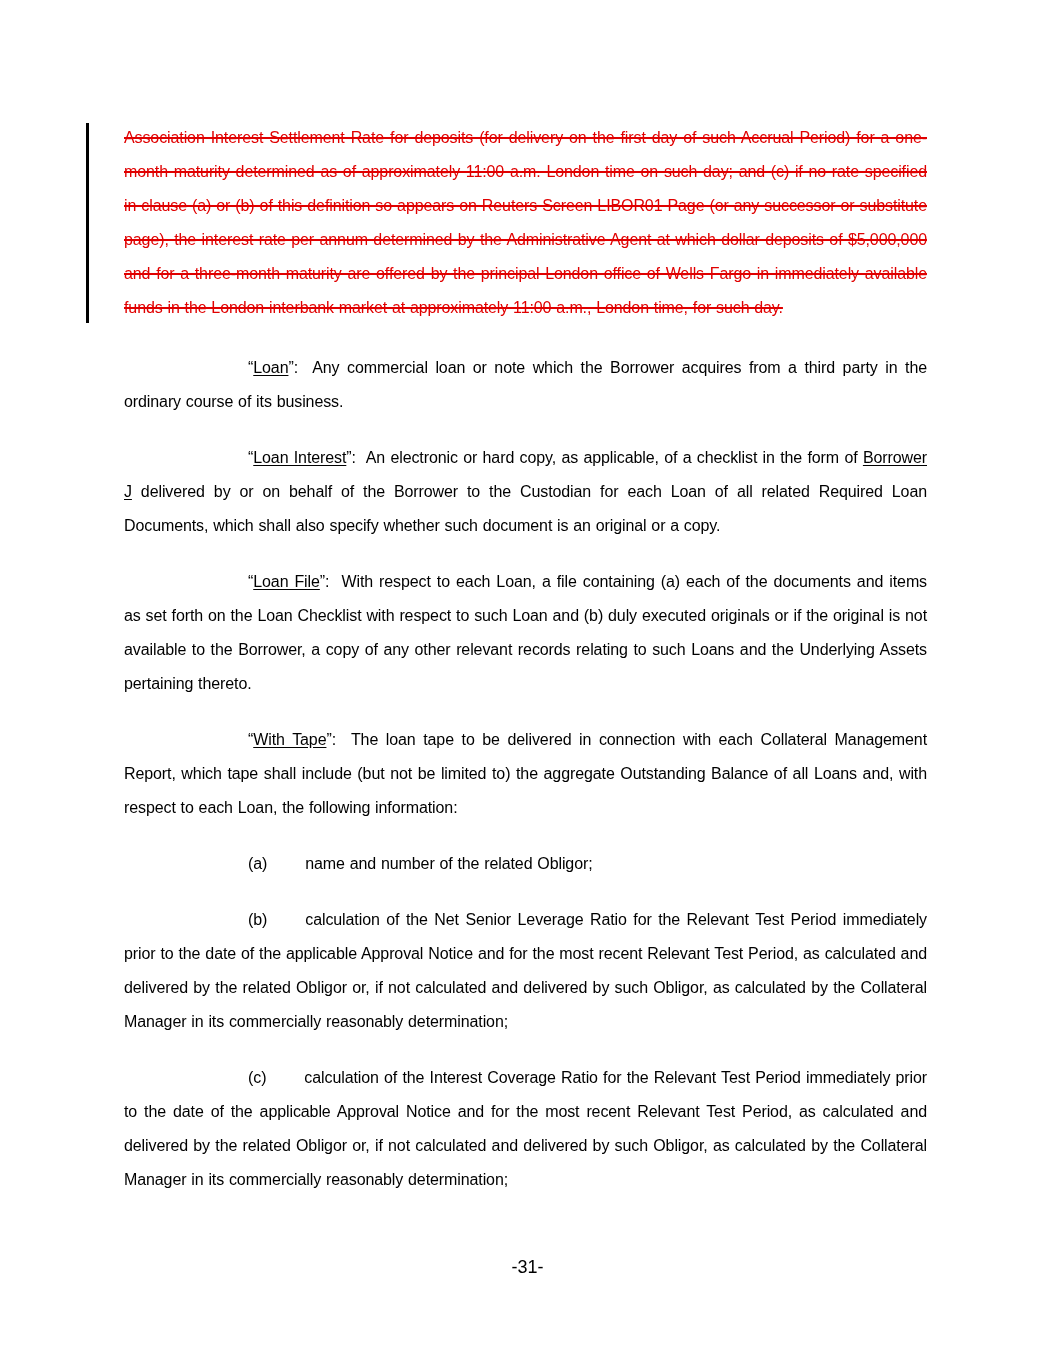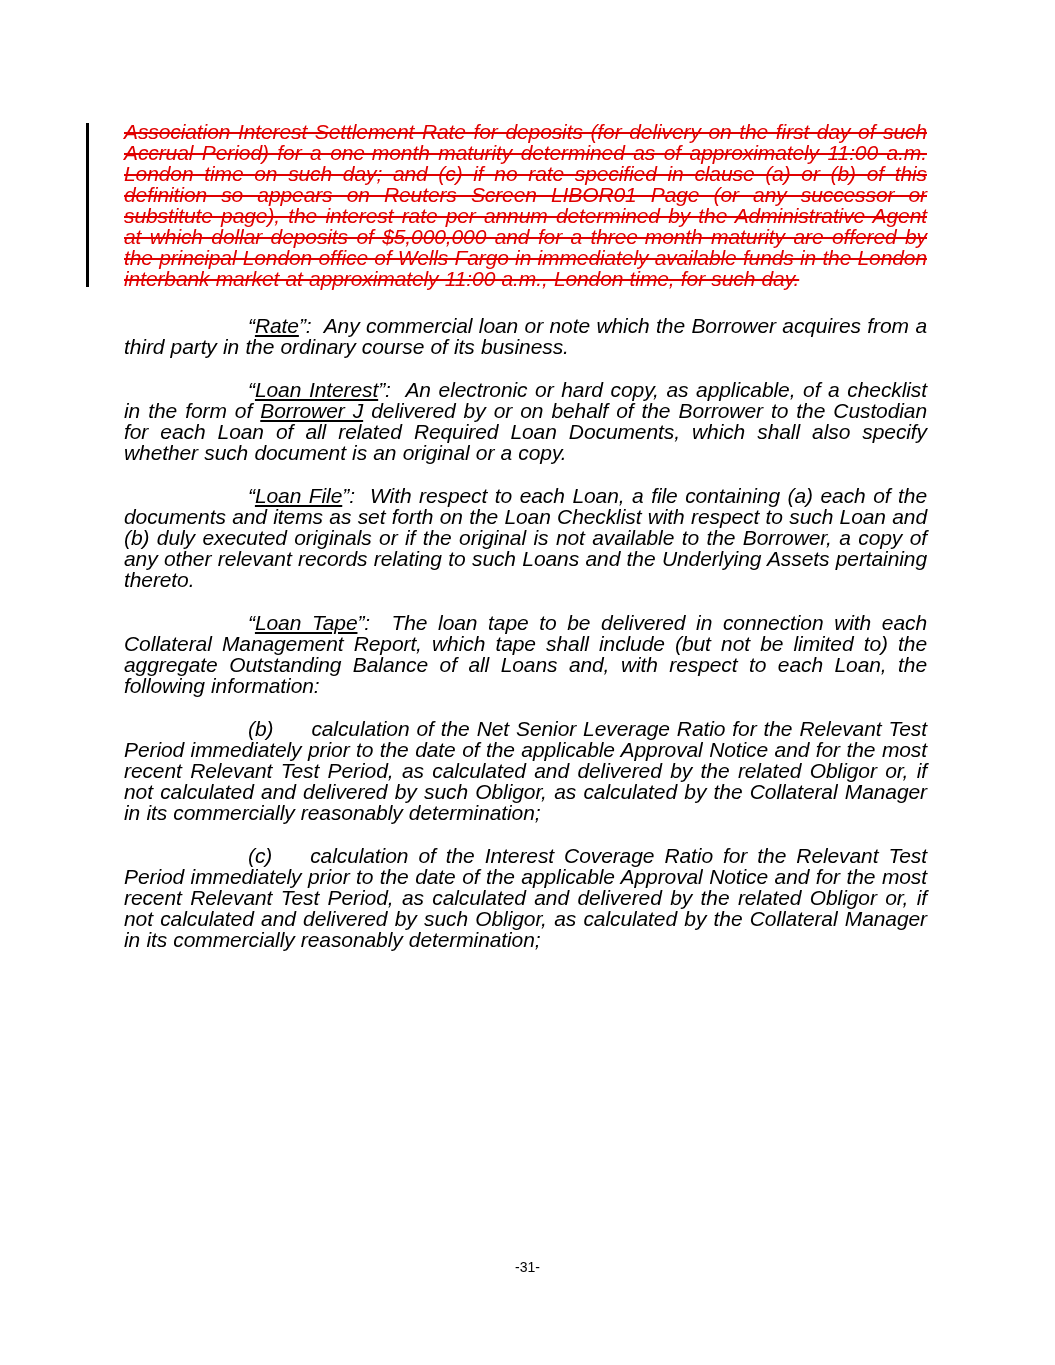--- a/index.html
+++ b/index.html
@@ -15,28 +15,27 @@
     position:relative;
     font-family:"Liberation Sans","DejaVu Sans",sans-serif;
     color:var(--body_text);
     overflow:hidden;
   }
   .content{
     position:absolute;
     left:124px;top:121px;width:803px;
   }
   .para{
-    font-size:21px;
-    line-height:21px;
+    font-size:16px;
+    line-height:34px;
     text-align:justify;
     text-indent:124px;
     margin:0 0 22px 0;
     letter-spacing:-0.1px;
     word-spacing:0.5px;
-    font-style:italic;
   }
   .para.redline{
     text-indent:0;
     position:relative;
     color:var(--redline_text);
     text-decoration:line-through;
     text-decoration-thickness:1.5px;
     margin-bottom:26px;
   }
   .change-bar{
@@ -46,35 +45,36 @@
   }
   .u{
     text-decoration:underline;
     text-underline-offset:2px;
   }
   .para .tab-spacer{display:inline-block;}
   .page-number{
     position:absolute;
     left:0;right:0;top:1256px;
     text-align:center;
-    font-size:14px;
+    font-size:18px;
     line-height:23.6px;
   }
 </style>
 </head>
 <body>
 
 <div class="content">
 
   <p class="para redline">
     <span class="change-bar"></span><span>Association Interest Settlement Rate for deposits (for delivery on the first day of such Accrual Period) for a one-month maturity determined as of approximately 11:00 a.m. London time on such day; and (c) if no rate specified in clause (a) or (b) of this definition so appears on Reuters Screen LIBOR01 Page (or any successor or substitute page), the interest rate per annum determined by the Administrative Agent at which dollar deposits of $5,000,000 and for a three-month maturity are offered by the principal London office of Wells Fargo in immediately available funds in the London interbank market at approximately 11:00 a.m., London time, for such day.</span>
   </p>
 
-  <p class="para"><span>“</span><span class="u">Rate</span><span>”:&nbsp; Any commercial loan or note which the Borrower acquires from a third party in the ordinary course of its business.</span></p>
+  <p class="para"><span>“</span><span class="u">Loan</span><span>”:&nbsp; Any commercial loan or note which the Borrower acquires from a third party in the ordinary course of its business.</span></p>
   <p class="para"><span>“</span><span class="u">Loan Interest</span><span>”:&nbsp; An electronic or hard copy, as applicable, of a checklist in the form of </span><span class="u">Borrower J</span><span> delivered by or on behalf of the Borrower to the Custodian for each Loan of all related Required Loan Documents, which shall also specify whether such document is an original or a copy.</span></p>
   <p class="para"><span>“</span><span class="u">Loan File</span><span>”:&nbsp; With respect to each Loan, a file containing (a) each of the documents and items as set forth on the Loan Checklist with respect to such Loan and (b) duly executed originals or if the original is not available to the Borrower, a copy of any other relevant records relating to such Loans and the Underlying Assets pertaining thereto.</span></p>
-  <p class="para"><span>“</span><span class="u">Loan Tape</span><span>”:&nbsp; The loan tape to be delivered in connection with each Collateral Management Report, which tape shall include (but not be limited to) the aggregate Outstanding Balance of all Loans and, with respect to each Loan, the following information:</span></p>
+  <p class="para"><span>“</span><span class="u">With Tape</span><span>”:&nbsp; The loan tape to be delivered in connection with each Collateral Management Report, which tape shall include (but not be limited to) the aggregate Outstanding Balance of all Loans and, with respect to each Loan, the following information:</span></p>
+  <p class="para"><span>(a)</span><span class="tab-spacer" style="width: 38px;"></span><span>name and number of the related Obligor;</span></p>
   <p class="para"><span>(b)</span><span class="tab-spacer" style="width: 38px;"></span><span>calculation of the Net Senior Leverage Ratio for the Relevant Test Period immediately prior to the date of the applicable Approval Notice and for the most recent Relevant Test Period, as calculated and delivered by the related Obligor or, if not calculated and delivered by such Obligor, as calculated by the Collateral Manager in its commercially reasonably determination;</span></p>
   <p class="para"><span>(c)</span><span class="tab-spacer" style="width: 38px;"></span><span>calculation of the Interest Coverage Ratio for the Relevant Test Period immediately prior to the date of the applicable Approval Notice and for the most recent Relevant Test Period, as calculated and delivered by the related Obligor or, if not calculated and delivered by such Obligor, as calculated by the Collateral Manager in its commercially reasonably determination;</span></p>
 
 </div>
 
 <div class="page-number">-31-</div>
 
 </body></html>

